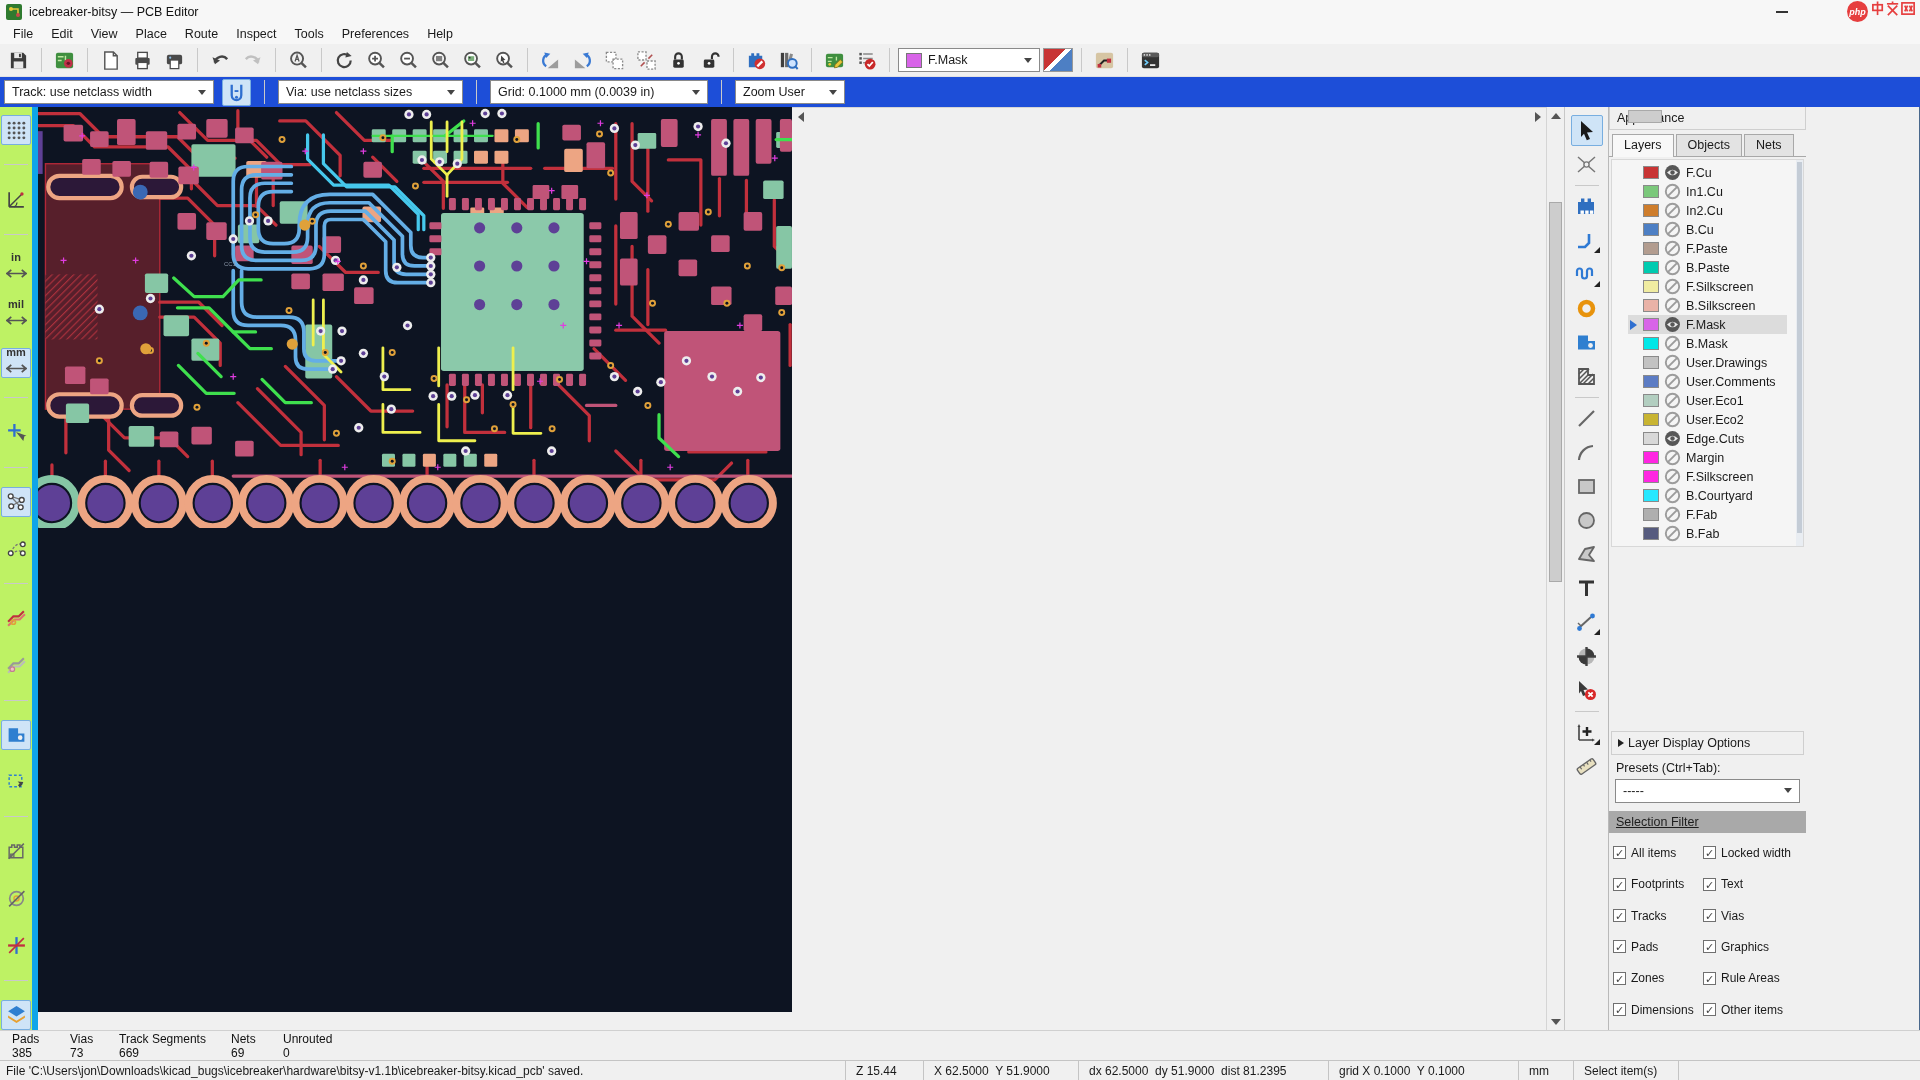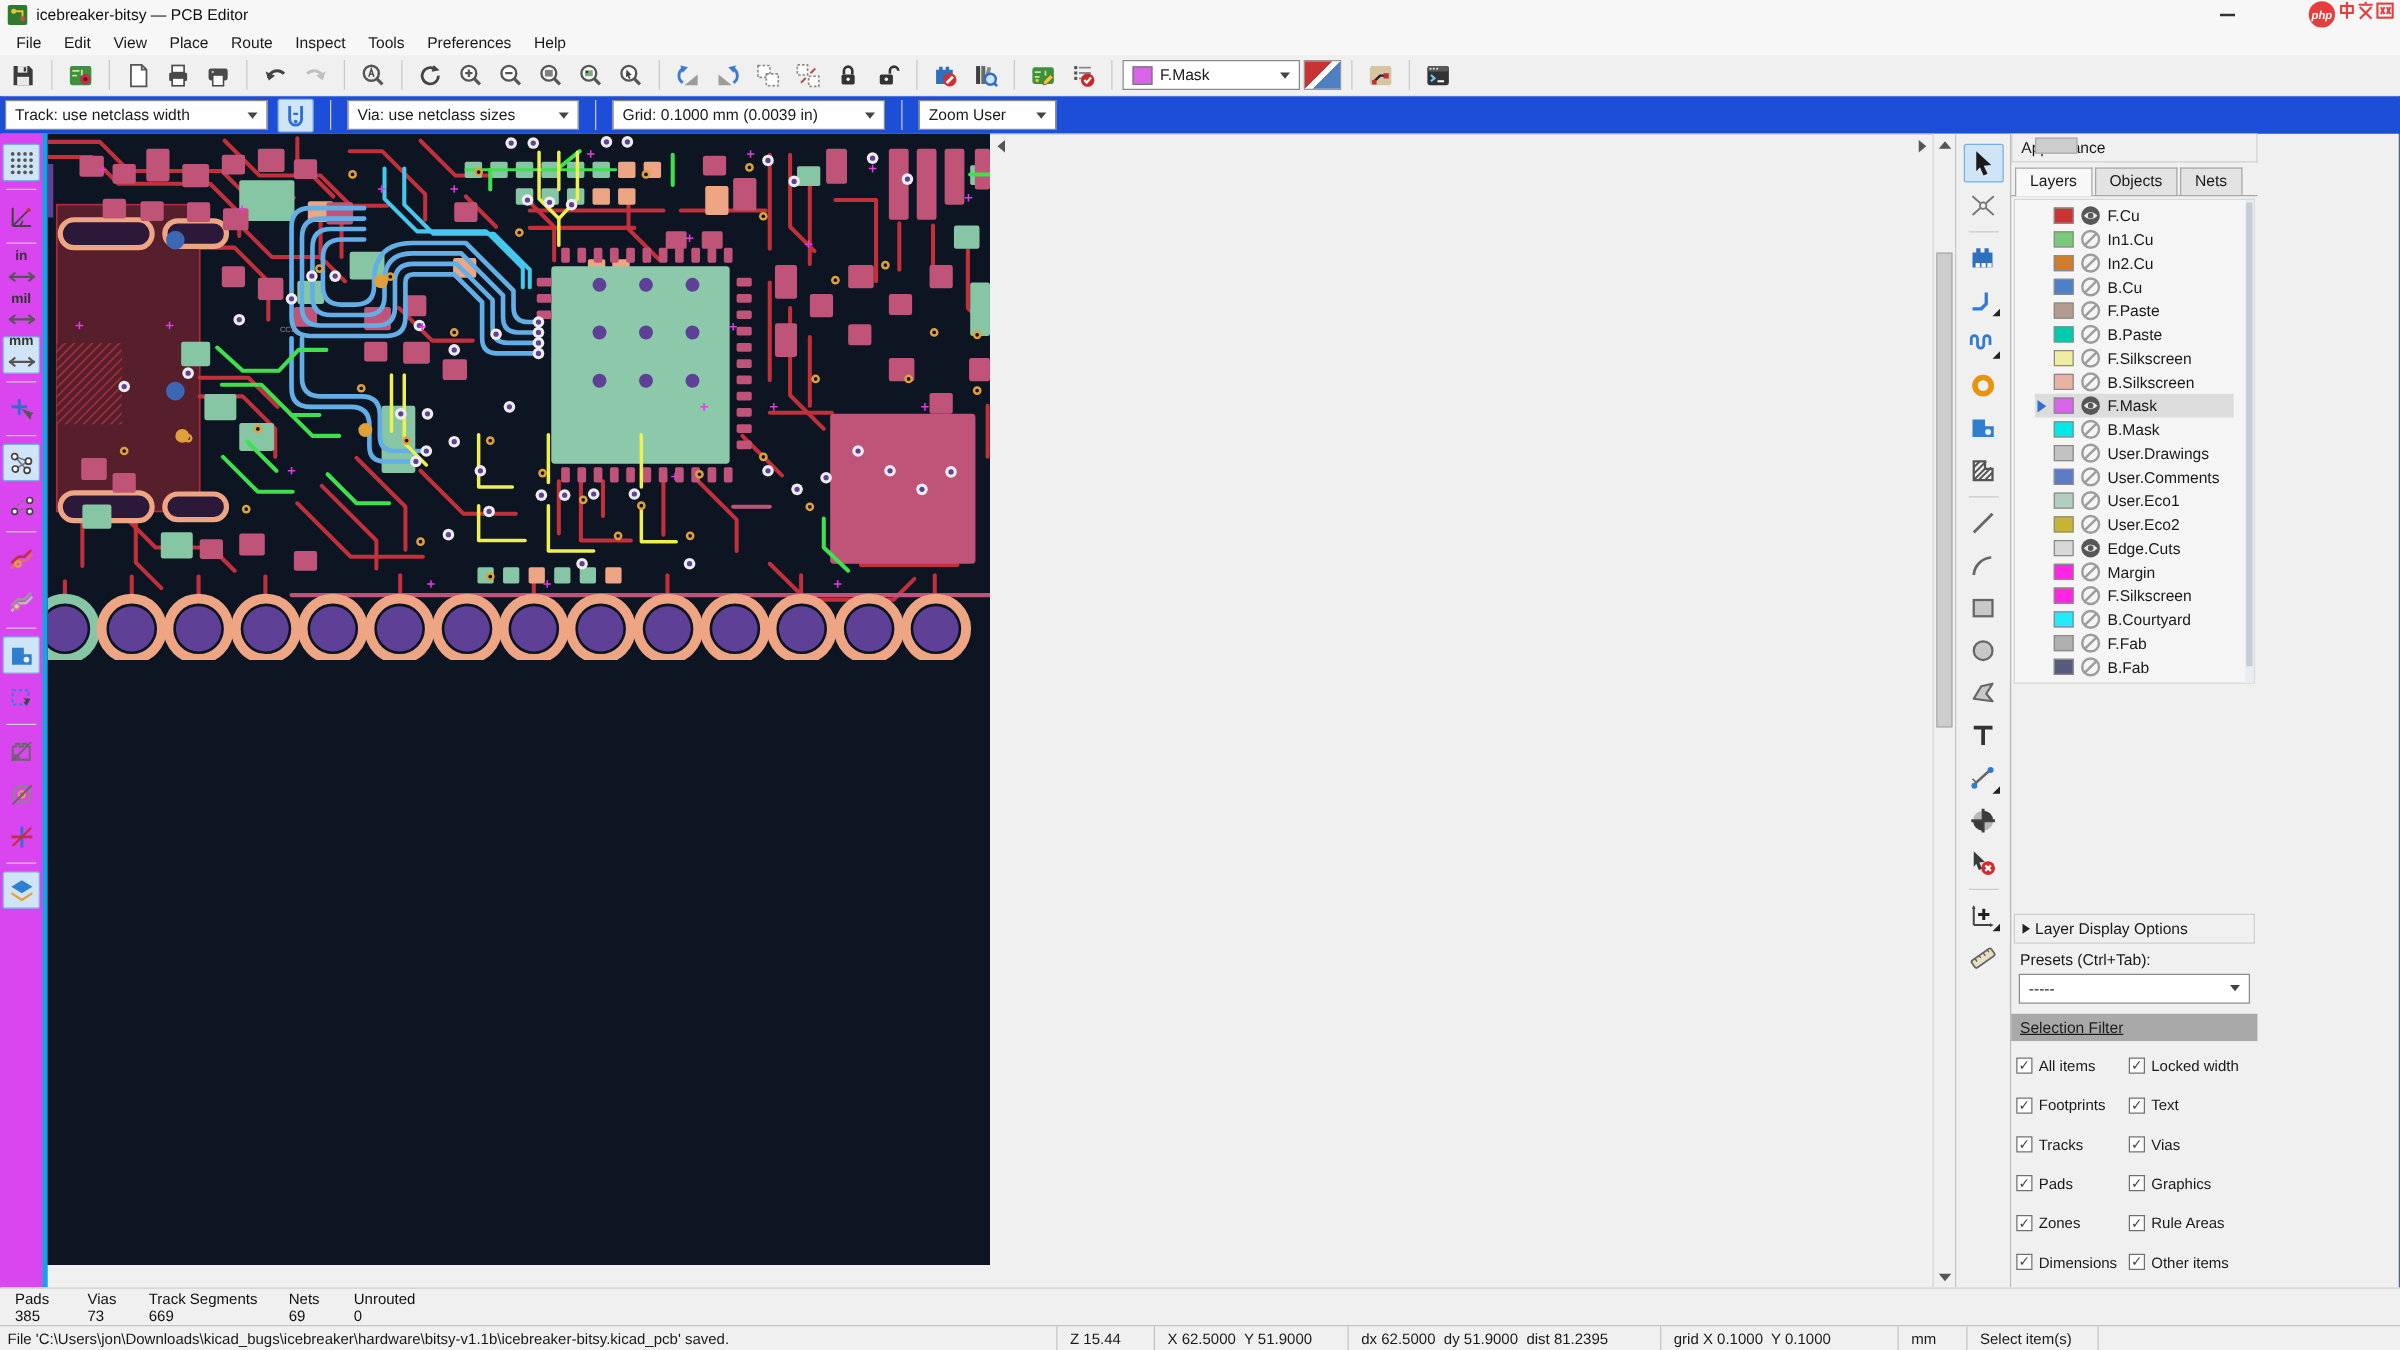--- a/index.html
+++ b/index.html
@@ -42,22 +42,22 @@
     border-top:5px solid #444; margin-left:auto; }
   .layersel { width:142px; }
   .layersel .sw { width:16px; height:15px; border:1px solid #777; }
   .pairswatch { width:30px; height:24px; border:1px solid #999;
     background:linear-gradient(135deg,#C83434 44%,#fff 44%,#fff 56%,#4D7FC4 56%); }
   .toggle-on { background:#cfe4f7; border:1px solid #78aee0; }
   .w-track{width:210px}.w-via{width:185px}.w-grid{width:218px}.w-zoom{width:110px}
 
   
   .main { position:absolute; left:0; top:107px; width:1920px; height:923px; display:flex; }
-  .ltoolbar { width:38px; background:#d946ef; border-right:4px solid #0ea5e9;
-    display:flex; flex-direction:column; align-items:center; padding-top:8px; gap:4px; }
+  .ltoolbar { width:38px; background:#bef264; border-right:6px solid #0ea5e9;
+    display:flex; flex-direction:column; align-items:center; padding-top:8px; gap:4px;justify-content:space-between; }
   .vbtn { width:30px; height:30px; display:flex; align-items:center; justify-content:center;
     border-radius:2px; border:1px solid transparent; flex:none; }
   .vbtn svg { width:21px; height:21px; display:block; }
   .vbtn.active { background:#cfe4f7; border:1px solid #78aee0; }
   .vsep { width:24px; height:1px; background:#c9c9c9; margin:2px 0; flex:none; }
   .unit-lbl { font-size:11px; font-weight:bold; color:#333; line-height:9px; text-align:center; }
   .unit-arrow { display:block; margin:1px auto 0; width:16px; height:7px; }
 
   .canvas-col { width:1508px; display:flex; }
   .canvas { width:1622px; height:905px; background:#0D1422; position:relative; overflow:hidden; }

